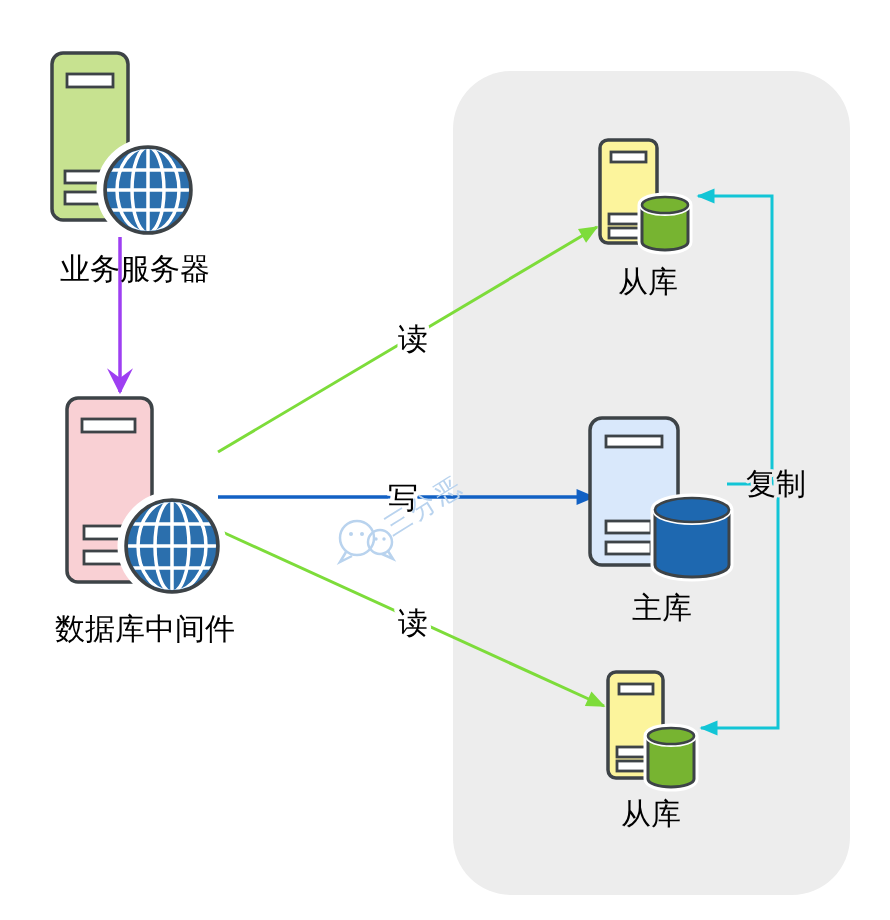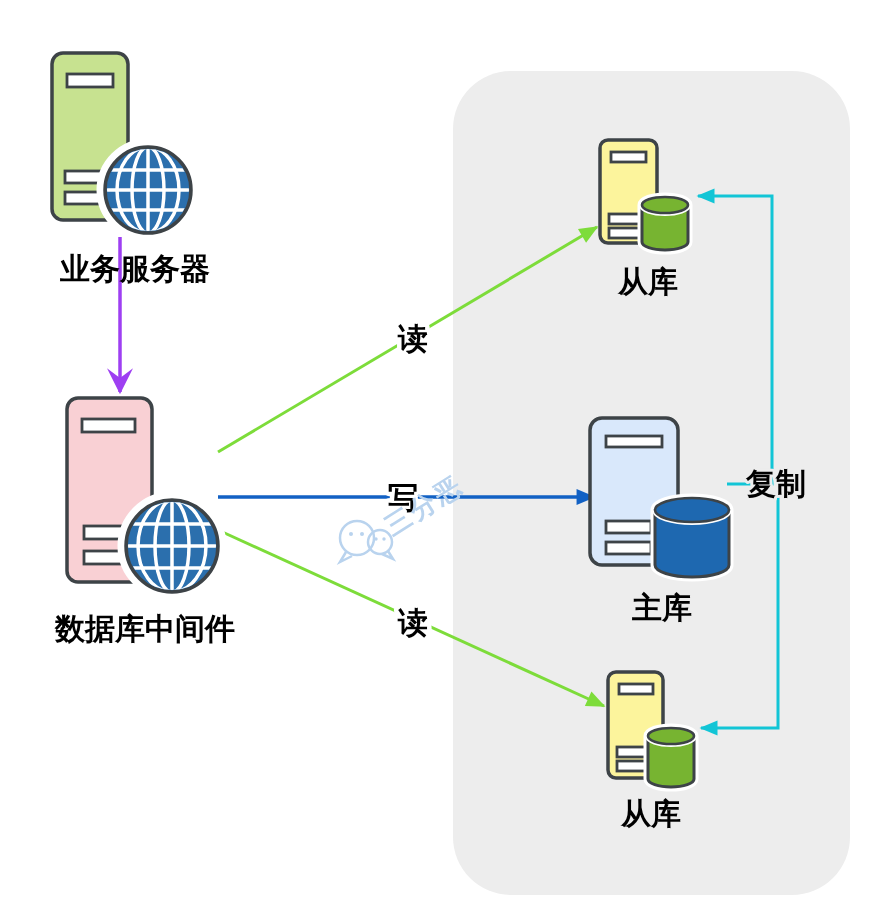--- a/index.html
+++ b/index.html
@@ -1,17 +1,17 @@
 <!DOCTYPE html>
 <html style="--outline: #3d4347; --panel: #ededed; --tower-green: #c7e290; --tower-pink: #f9d0d4; --tower-yellow: #fcf49c; --tower-blue: #d9e8fb; --globe-blue: #2b6fad; --db-green: #77b431; --db-blue: #1e68b0; --arrow-purple: #9e3ff2; --arrow-green: #7ddc3a; --arrow-blue: #1261c4; --arrow-cyan: #12c5d6; --watermark: #b9d3ee; --text: #000000;"><head>
 <meta charset="utf-8">
 <style>
   html,body{margin:0;padding:0;background:#ffffff;}
   .canvas{position:relative;width:890px;height:920px;background:#ffffff;overflow:hidden;
-          font-family:"DejaVu Serif","Liberation Serif",serif;font-weight:bold;}
+          font-family:"DejaVu Serif","Liberation Serif",serif;}
   svg{display:block;}
   .panel{fill:var(--panel);}
   .edge-purple{stroke:var(--arrow-purple);stroke-width:3.5;fill:none;}
   .edge-green{stroke:var(--arrow-green);stroke-width:3;fill:none;}
   .edge-blue{stroke:var(--arrow-blue);stroke-width:3.5;fill:none;}
   .edge-cyan{stroke:var(--arrow-cyan);stroke-width:3;fill:none;}
   .mk-purple{fill:var(--arrow-purple);}
   .mk-green{fill:var(--arrow-green);}
   .mk-blue{fill:var(--arrow-blue);}
   .mk-cyan{fill:var(--arrow-cyan);}

